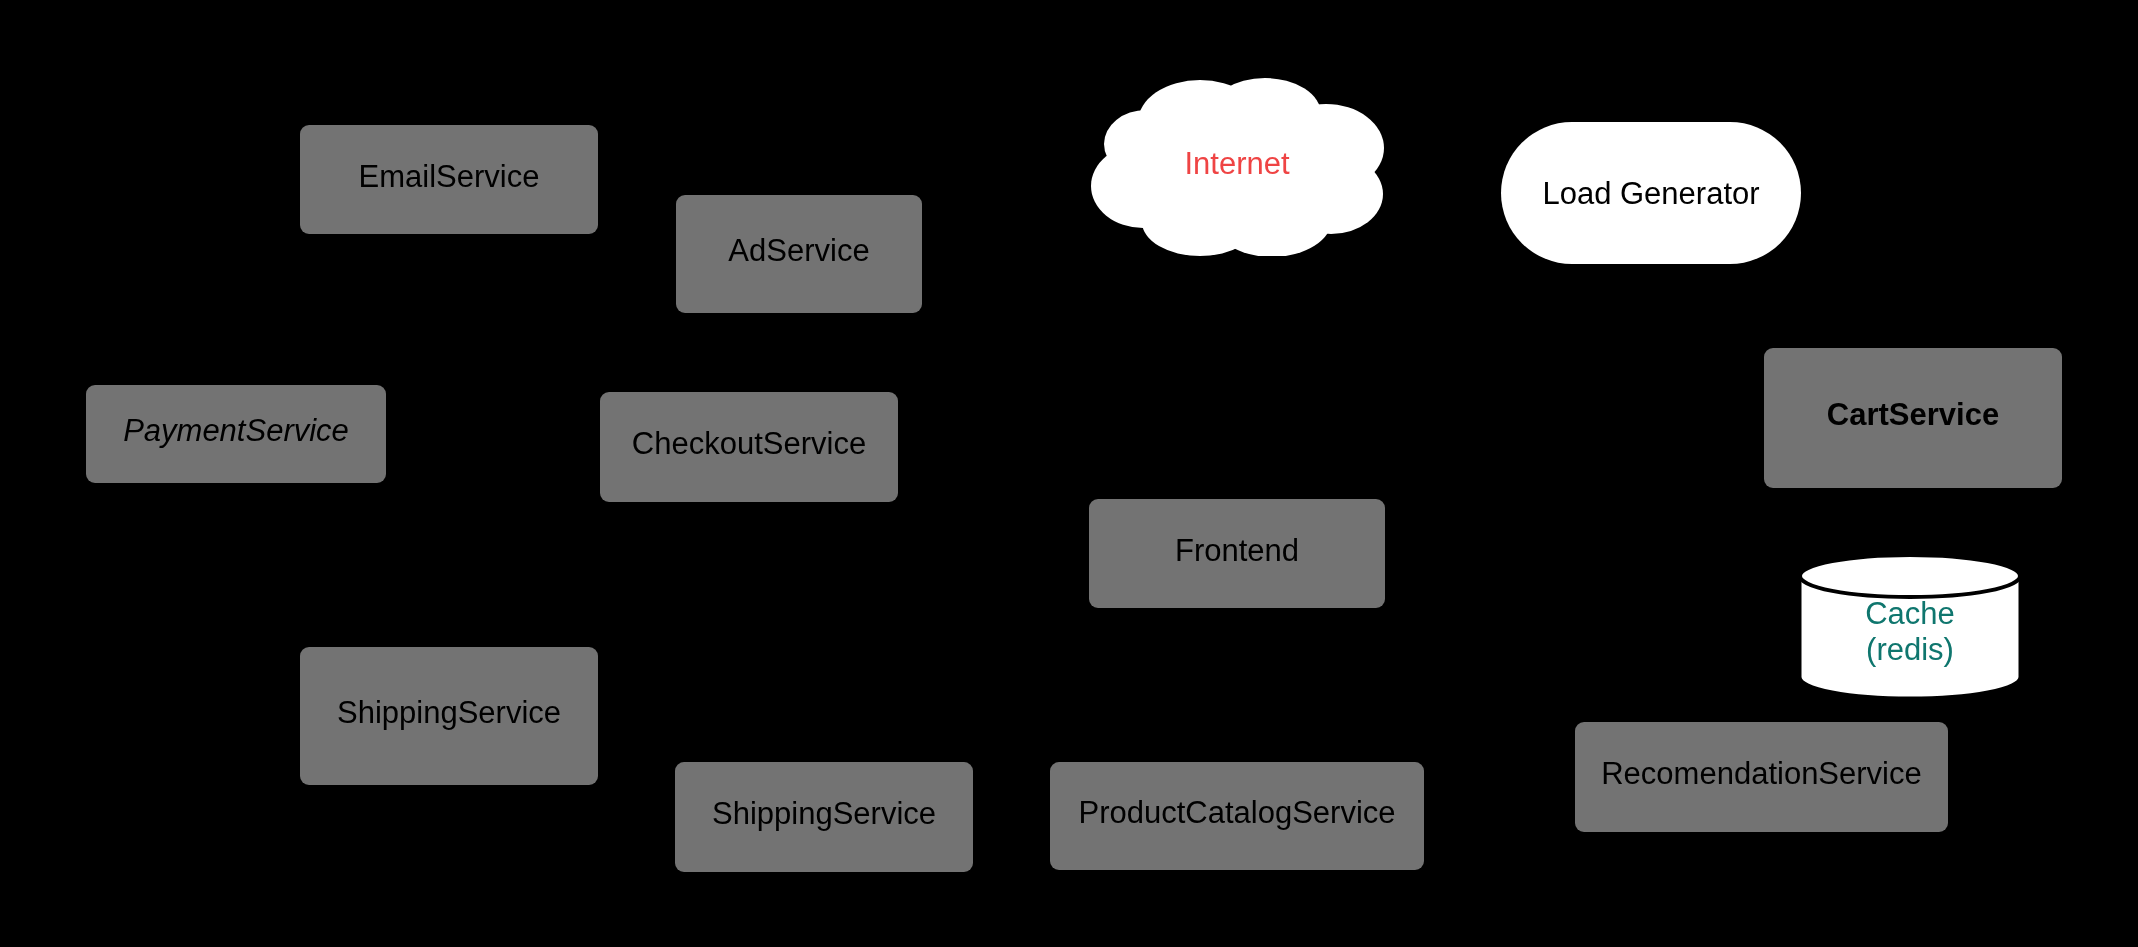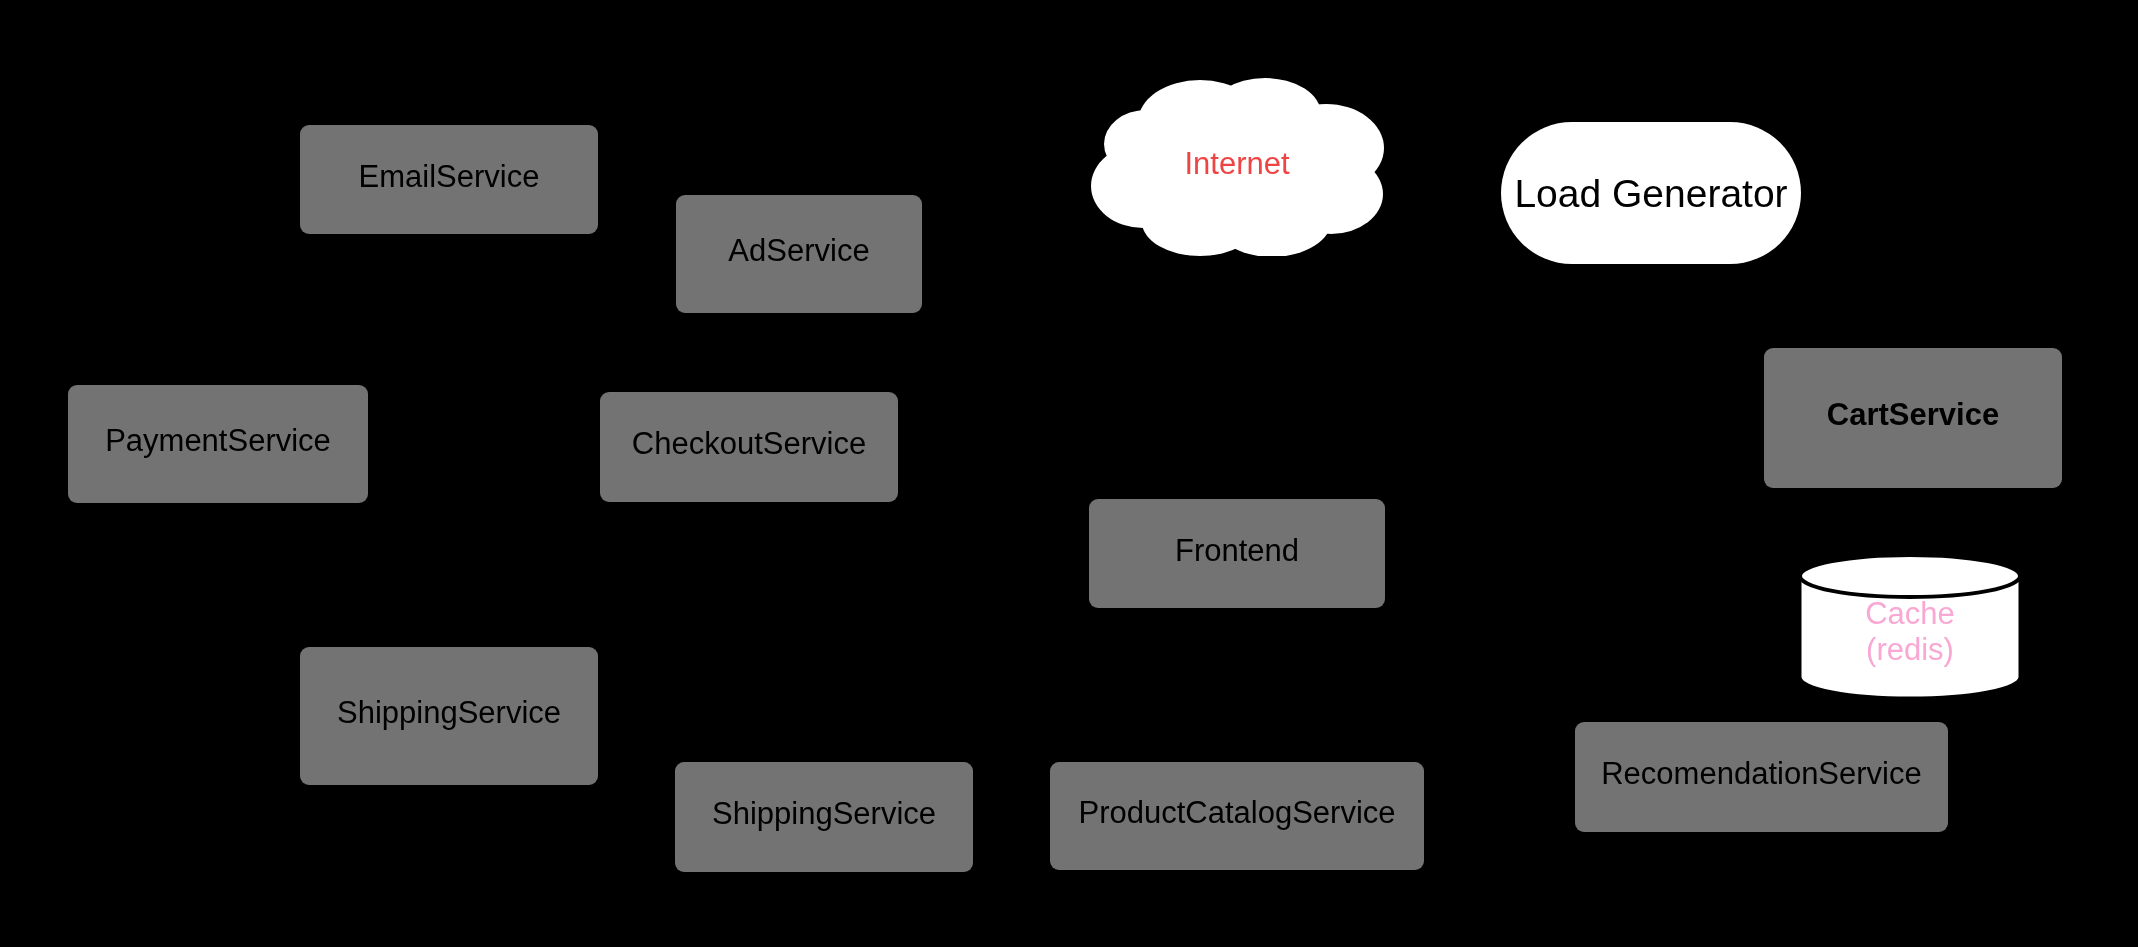--- a/index.html
+++ b/index.html
@@ -34,21 +34,21 @@
   }
   
   .box .label {
     position: relative;
     top: -3px;
     white-space: nowrap;
   }
   .rounded {
     background: #ffffff;
     border-radius: 74px;
-    font-size: 39px;
+    font-size: 31px;
   }
   .rounded .label {
     position: relative;
     top: 1px;
     white-space: nowrap;
   }
   .cloud-wrap, .cyl-wrap {
     background: transparent;
   }
   .cloud-wrap svg, .cyl-wrap svg {
@@ -63,21 +63,21 @@
     position: relative;
     z-index: 2;
     font-size: 31px;
     color: #ef4444;
     white-space: nowrap;
   }
   .cyl-label {
     position: relative;
     z-index: 2;
     font-size: 31px;
-    color: #f9a8d4;
+    color: #0f766e;
     text-align: center;
     margin-top: 10px;
   }
   .cyl-label span { display: block; }
 </style>
 </head>
 <body>
 
 <div id="canvas">
 
@@ -103,21 +103,21 @@
         <rect x="48" y="48" width="200" height="96"></rect>
       </g>
     </svg>
     <span class="shape-label" style="margin-top:-4px;">Internet</span>
   </div>
 
   <div class="node rounded" style="left:1501px; top:122px; width:300px; height:142px;">
     <span class="label">Load Generator</span>
   </div>
 
-  <div class="node box" style="left:68px; top:385px; width:300px; height:118px;">
+  <div class="node box" style="left:86px; top:385px; width:300px; height:98px;font-style:italic;">
     <span class="label">PaymentService</span>
   </div>
 
   <div class="node box" style="left:600px; top:392px; width:298px; height:110px;">
     <span class="label">CheckoutService</span>
   </div>
 
   <div class="node box" style="left:1764px; top:348px; width:298px; height:140px;font-weight:bold;">
     <span class="label">CartService</span>
   </div>

